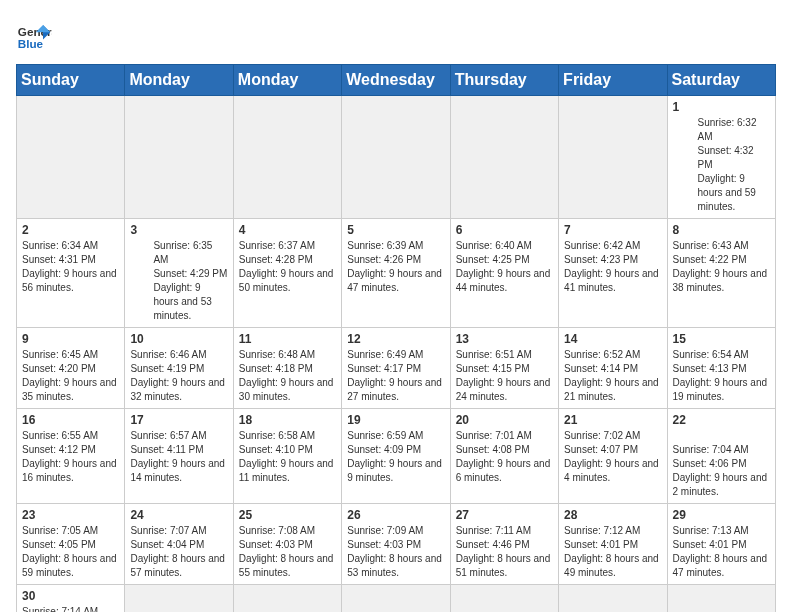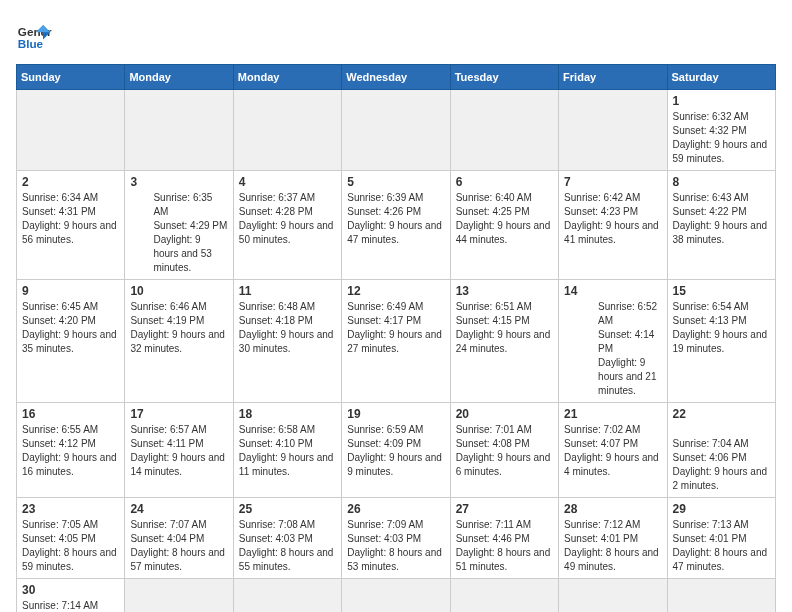--- a/index.html
+++ b/index.html
@@ -38,21 +38,21 @@
       color: #555;
     }
     table {
       width: 100%;
       border-collapse: collapse;
       table-layout: fixed;
     }
     thead tr th {
       background-color: #2a6db5;
       color: #fff;
-      font-size: 11px;
+      font-size: 16px;
       font-weight: bold;
       padding: 6px 4px;
       text-align: left;
       border: 1px solid #1a5a9a;
     }
     tbody tr td {
       vertical-align: top;
       border: 1px solid #ccc;
       padding: 4px 5px;
       font-size: 10px;
@@ -96,36 +96,36 @@
   </div>
 </div>
 
 <table>
   <thead>
     <tr>
     <th>Sunday</th>
         <th>Monday</th>
         <th>Monday</th>
         <th>Wednesday</th>
-        <th>Tuesday</th>
+        <th>Thursday</th>
         <th>Friday</th>
         <th>Saturday</th>
       </tr>
   </thead>
   <tbody id="calendar-body">
   <tr>
         <td class="empty"></td>
         <td class="empty"></td>
         <td class="empty"></td>
         <td class="empty"></td>
         <td class="empty"></td>
         <td class="empty"></td>
         <td>
           <span class="day-num">1</span>
-          <div class="day-info" style="white-space: pre-line;">Sunrise: 6:32 AM
+          <div class="day-info" style="white-space: pre-line; margin-left: 25px;">Sunrise: 6:32 AM
 Sunset: 4:32 PM
 Daylight: 9 hours and 59 minutes.</div>
         </td>
       </tr>
       <tr>
         <td>
           <span class="day-num">2</span>
           <div class="day-info" style="white-space: pre-line;">Sunrise: 6:34 AM
 Sunset: 4:31 PM
 Daylight: 9 hours and 56 minutes.</div>
@@ -193,21 +193,21 @@
 Daylight: 9 hours and 27 minutes.</div>
         </td>
         <td>
           <span class="day-num">13</span>
           <div class="day-info" style="white-space: pre-line;">Sunrise: 6:51 AM
 Sunset: 4:15 PM
 Daylight: 9 hours and 24 minutes.</div>
         </td>
         <td>
           <span class="day-num">14</span>
-          <div class="day-info" style="white-space: pre-line; margin-left: 34px;">Sunrise: 6:52 AM
+          <div class="day-info" style="white-space: pre-line;">Sunrise: 6:52 AM
 Sunset: 4:14 PM
 Daylight: 9 hours and 21 minutes.</div>
         </td>
         <td>
           <span class="day-num">15</span>
           <div class="day-info" style="white-space: pre-line;">Sunrise: 6:54 AM
 Sunset: 4:13 PM
 Daylight: 9 hours and 19 minutes.</div>
         </td>
       </tr>

